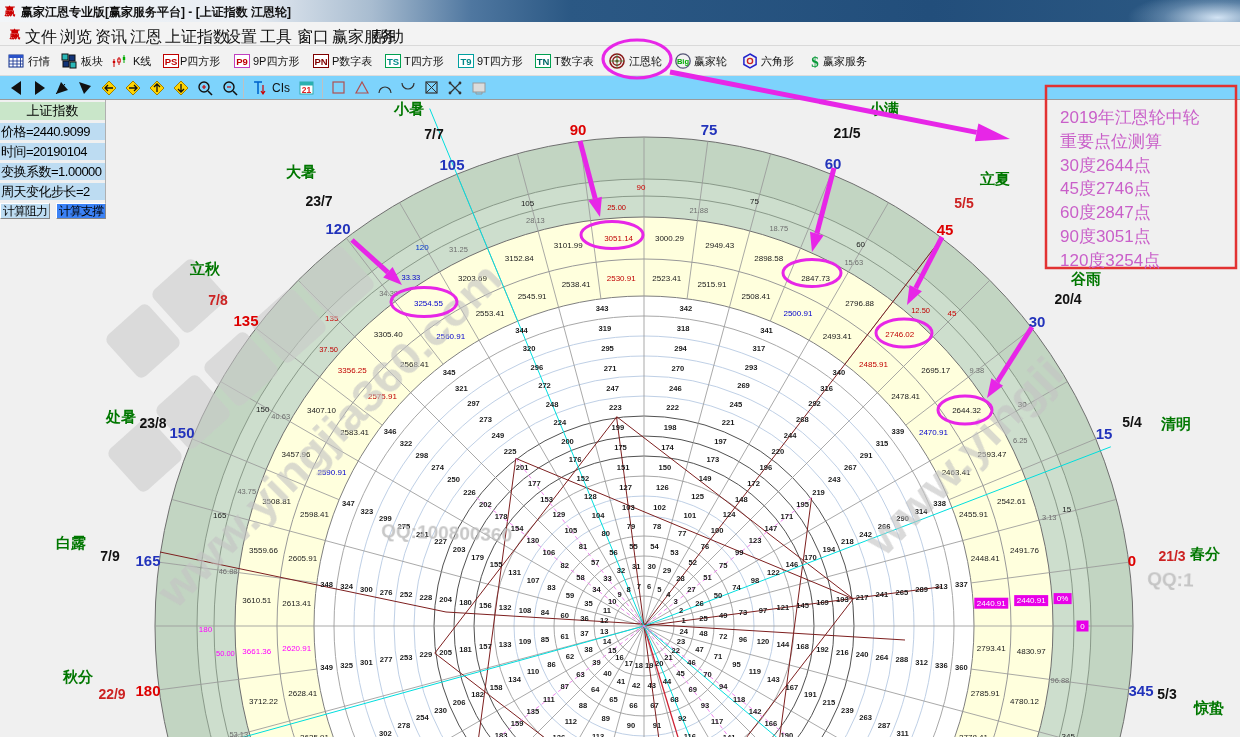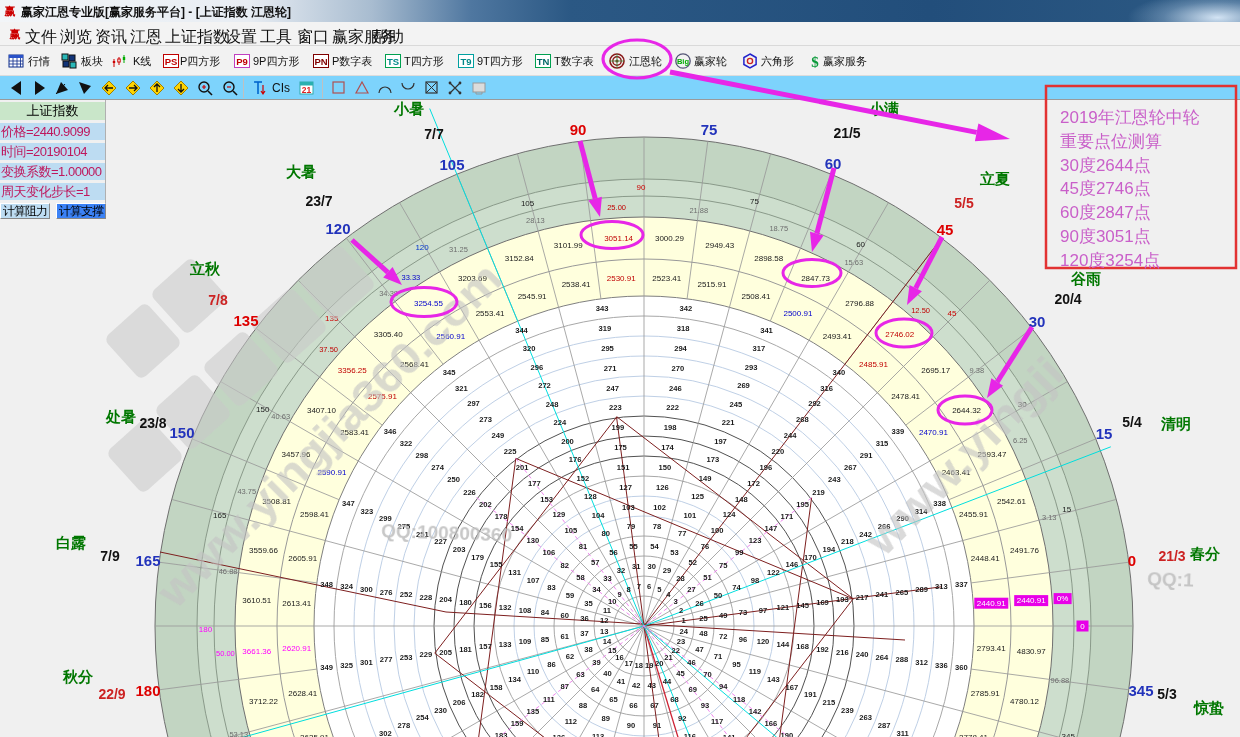--- a/index.html
+++ b/index.html
@@ -13,21 +13,21 @@
 #menubar{position:absolute;left:0;top:22px;width:1240px;height:24px;background:#f3f3f3;border-bottom:1px solid #d9d9d9}
 #menubar span{position:absolute;top:5px;font-size:16px;color:#111}
 #menubar .ico{position:absolute;left:8px;top:5px;width:14px;height:14px;color:#c00;font-size:11px;font-weight:bold;line-height:14px;text-align:center}
 #toolbar1{position:absolute;left:0;top:46px;width:1240px;height:30px;background:#f2f2f2;border-bottom:1px solid #dcdcdc}
 #toolbar2{position:absolute;left:0;top:76px;width:1240px;height:24px;background:#7dd3fc;border-bottom:1px solid #9a9a9a}
 .tbt{position:absolute;top:8px;font-size:11px;color:#111}
 #panel{position:absolute;left:0;top:102px;width:106px;z-index:6;font-weight:normal}
 #pborder{position:absolute;left:105px;top:100px;width:1px;height:116px;background:#b0b0b0;z-index:6}
 #panel .r{position:relative;width:105px;margin-bottom:3px;font-size:13px;line-height:17px;height:17px;white-space:nowrap;overflow:hidden}
 #panel .t{background:#c9e6c9;color:#000;text-align:center;height:18px;line-height:18px}
-#panel .b{background:#bddcf2;color:#be185d;padding-left:1px;letter-spacing:-0.5px}
+#panel .b{background:#bddcf2;color:#000000;padding-left:1px;letter-spacing:-0.5px}
 #panel .btns{display:flex;gap:6px}
 #panel .btn{font-size:12px;height:16px;line-height:15px;text-align:center;color:#000;white-space:nowrap;overflow:hidden;letter-spacing:-1px;
 border-top:1px solid #fff;border-left:1px solid #fff;border-right:1px solid #888;border-bottom:1px solid #888}
 </style></head><body>
 <div id="titlebar">
     <div class="glow"></div>
     <div class="ico">赢</div>
     <div class="ttl">赢家江恩专业版[赢家服务平台] - [上证指数 江恩轮]</div>
   </div>
 <div id="menubar">
@@ -199,21 +199,21 @@
       <path d="M6 13v2h6v-2" stroke="#999" fill="none"></path>
     </svg>
 <div style="position:absolute;left:352px;top:0px;width:1px;height:0px"></div>
   </div>
 <div id="pborder"></div>
 <div id="panel">
  <div class="r t">上证指数</div>
  <div class="r b">价格=2440.9099</div>
  <div class="r b">时间=20190104</div>
  <div class="r b">变换系数=1.00000</div>
- <div class="r b">周天变化步长=1</div>
+ <div class="r b">周天变化步长=2</div>
  <div class="btns">
       <div class="btn" style="width:52px;background:#bddcf2">计算阻力</div>
       <div class="btn" style="width:52px;background:#3b82f6">计算支撑</div>
     </div>
 </div>
 <svg width="1240" height="737" viewBox="0 0 1240 737" style="position:absolute;left:0;top:0;z-index:5" font-family="&quot;Liberation Sans&quot;,sans-serif">
     <circle cx="644.0" cy="626.0" r="489" fill="#c2d5c2" stroke="#6f6f6f" stroke-width="1"></circle>
 <circle cx="644.0" cy="626.0" r="447" fill="#cddecd" stroke="#8a9a8a" stroke-width="1"></circle>
 <circle cx="644.0" cy="626.0" r="409" fill="#ffffdd" stroke="#707070" stroke-width="1"></circle>
 <circle cx="644.0" cy="626.0" r="330" fill="#ffffff" stroke="#808080" stroke-width="1"></circle>

